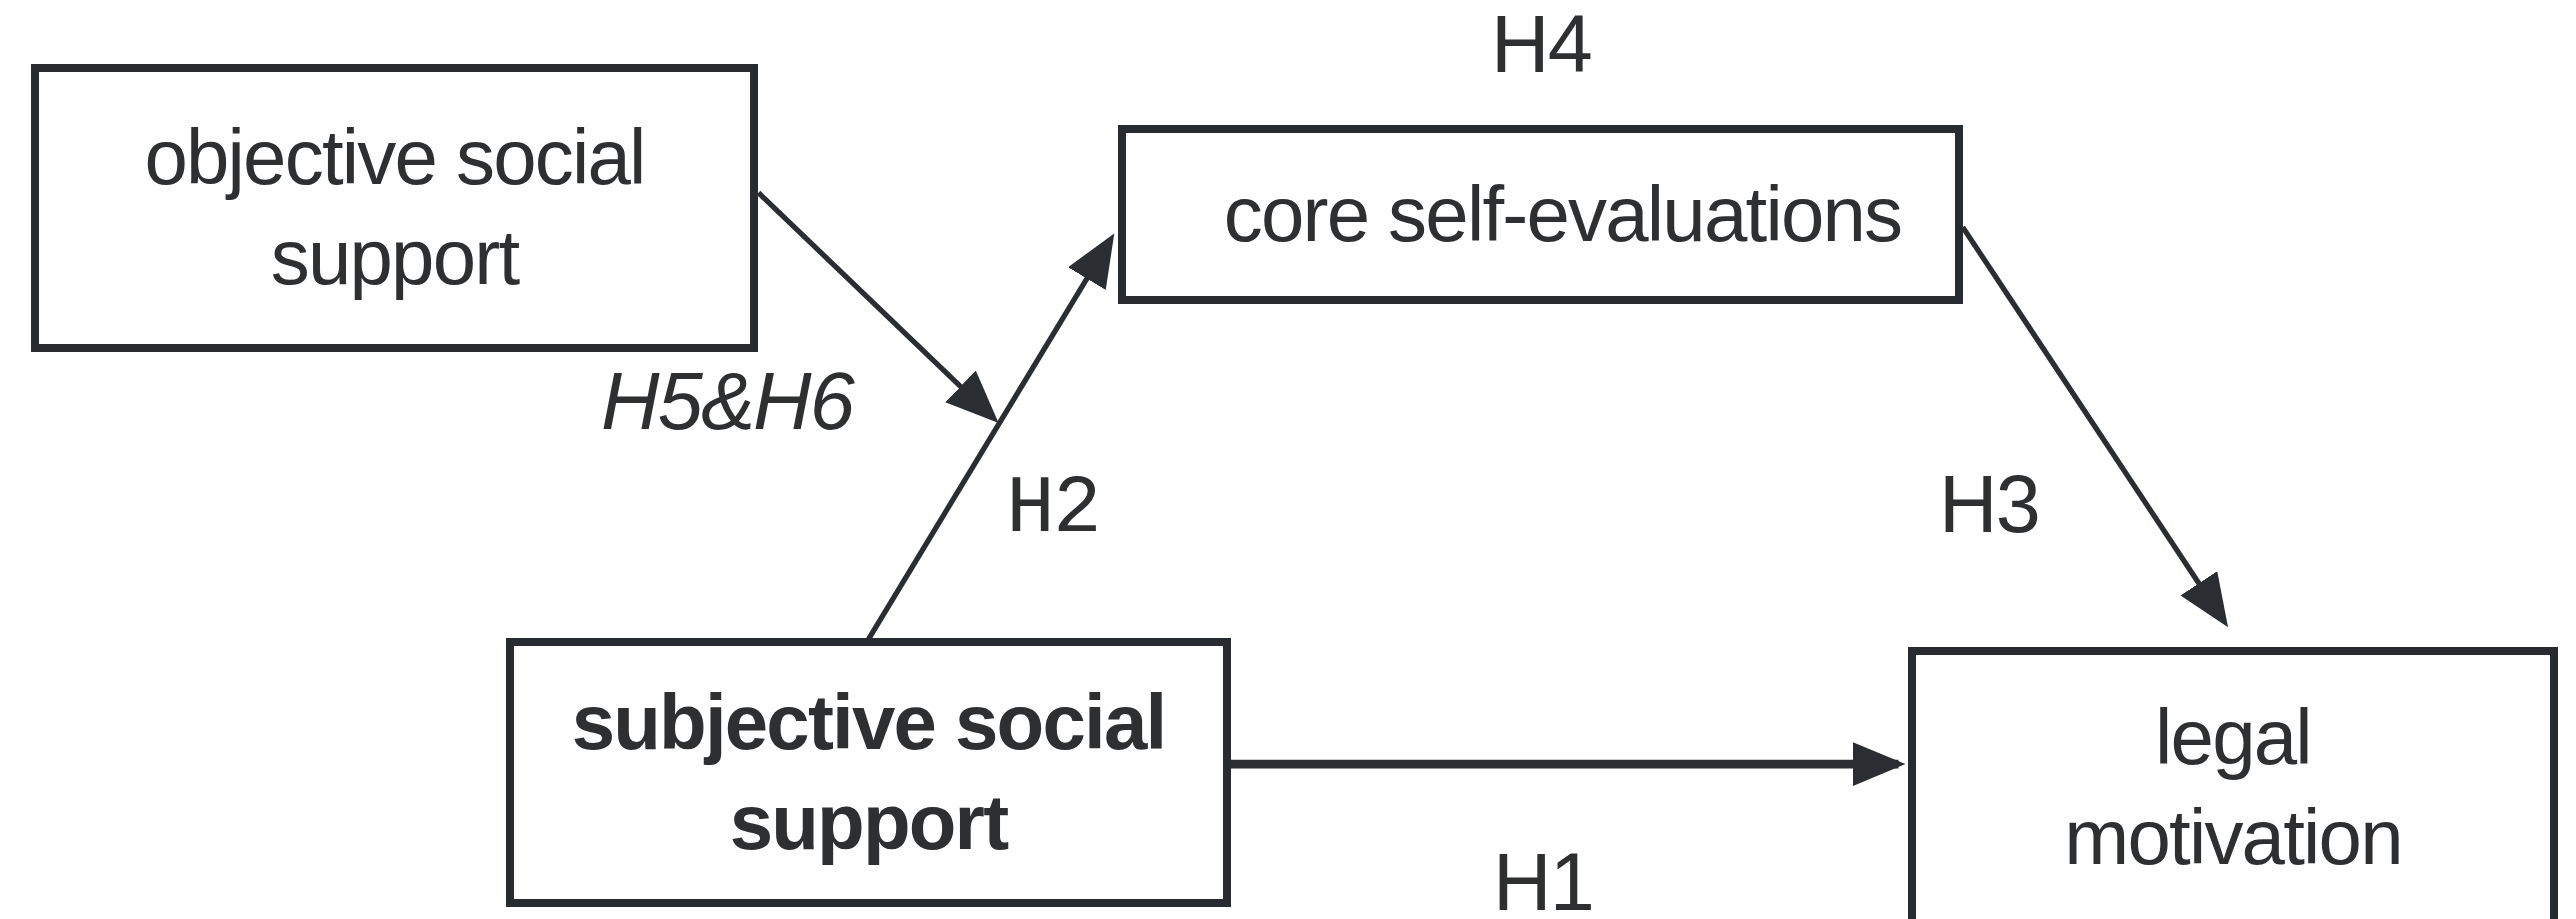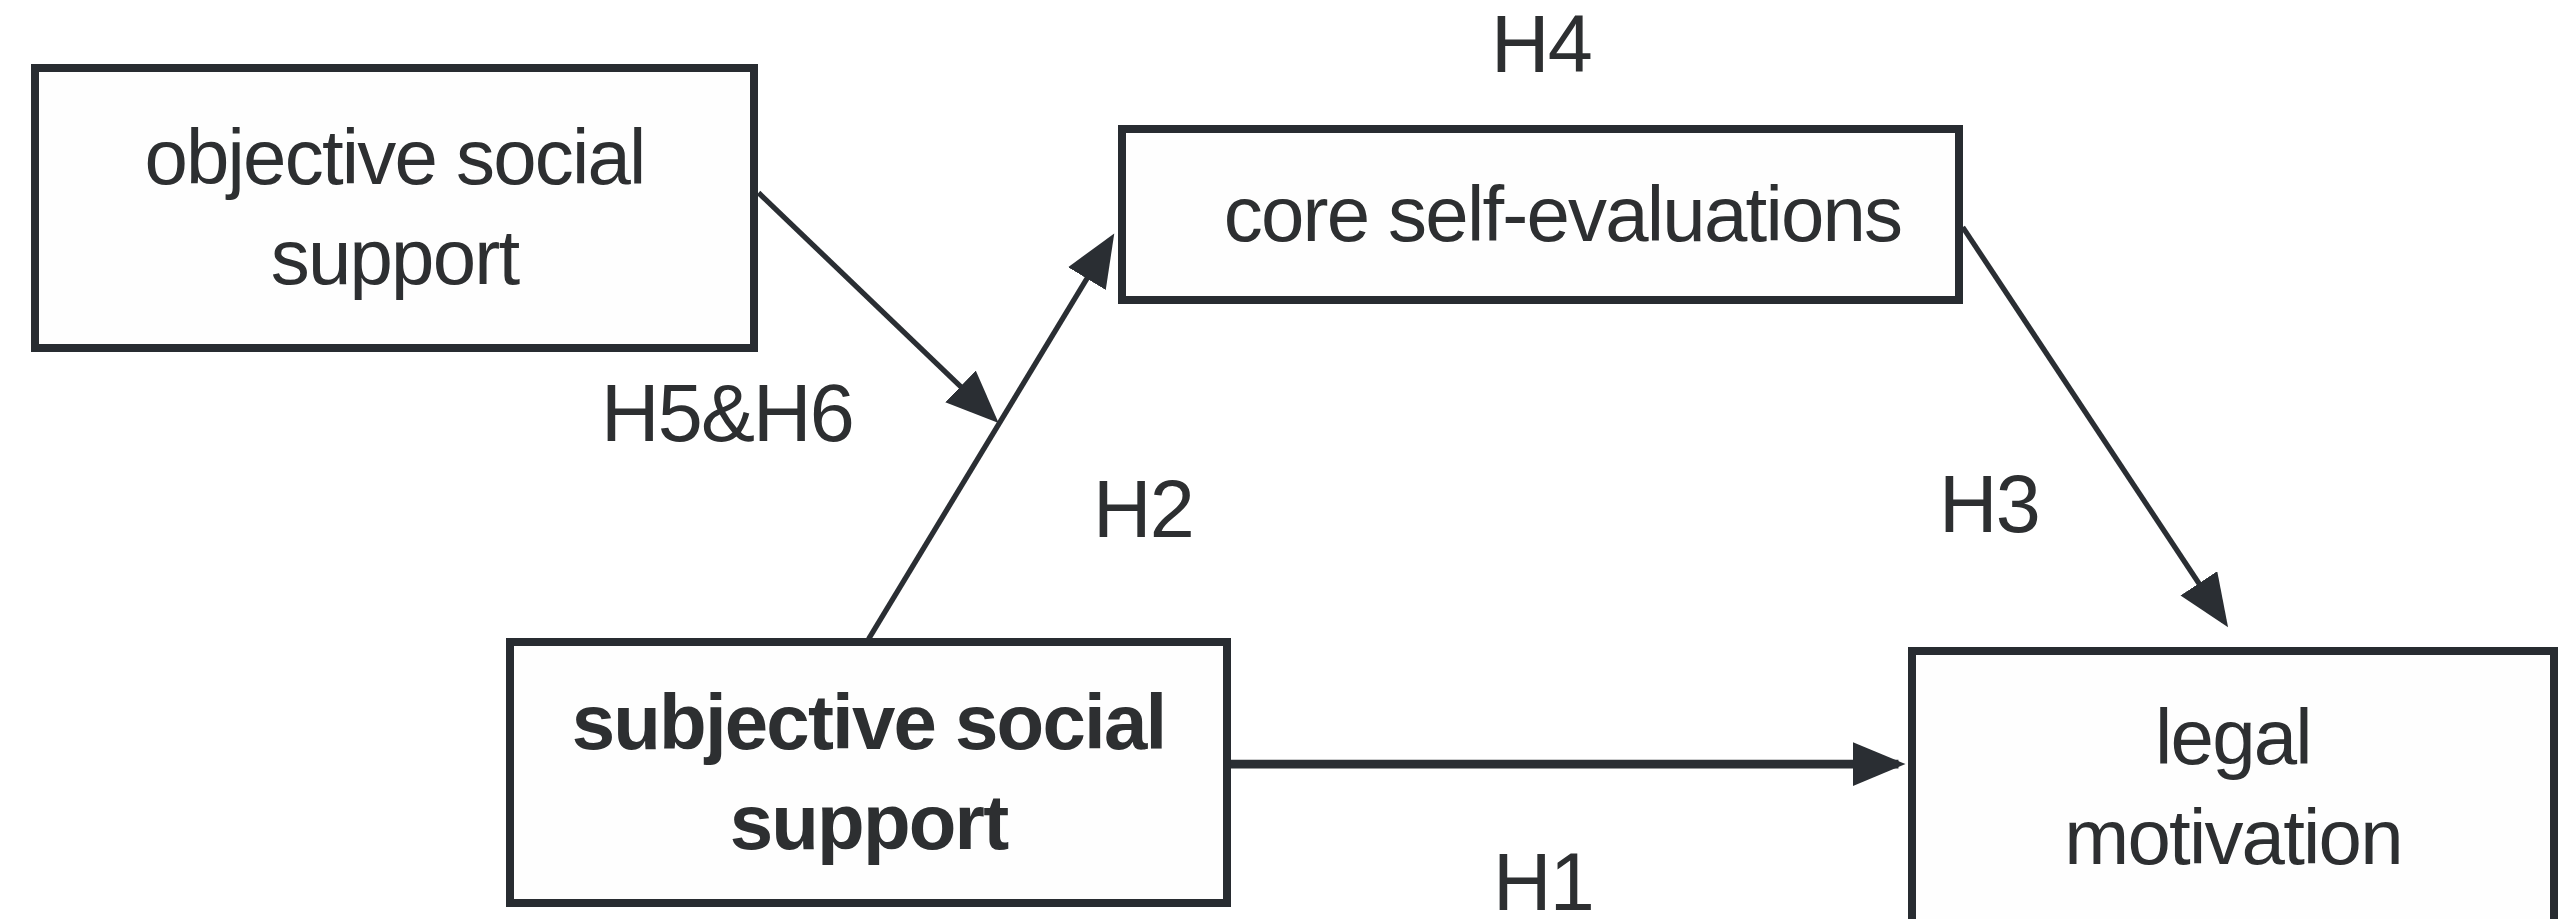--- a/index.html
+++ b/index.html
@@ -79,19 +79,19 @@
     <span class="node-label">subjective social
 support</span>
   </div>
 
   <div class="node" style="left: 1908px; top: 623px; width: 650px; height: 281px; margin-top: 24px;">
     <span class="node-label">legal
 motivation</span>
   </div>
 
   <div class="hypo-label" style="left: 1541px; top: 44px;">H4</div>
-  <div class="hypo-label" style="left: 727px; top: 413px;">H5&amp;H6</div>
-  <div class="hypo-label" style="left: 1143px; top: 509px;">H2</div>
+  <div class="hypo-label" style="left: 727px; top: 401px; font-style: italic;">H5&amp;H6</div>
+  <div class="hypo-label" style="left: 1053px; top: 509px; font-family: Liberation Mono, monospace;">H2</div>
   <div class="hypo-label" style="left: 1989px; top: 504px;">H3</div>
   <div class="hypo-label" style="left: 1543px; top: 842px; margin-top: 40px;">H1</div>
 
 </div>
 
 
 </body></html>

